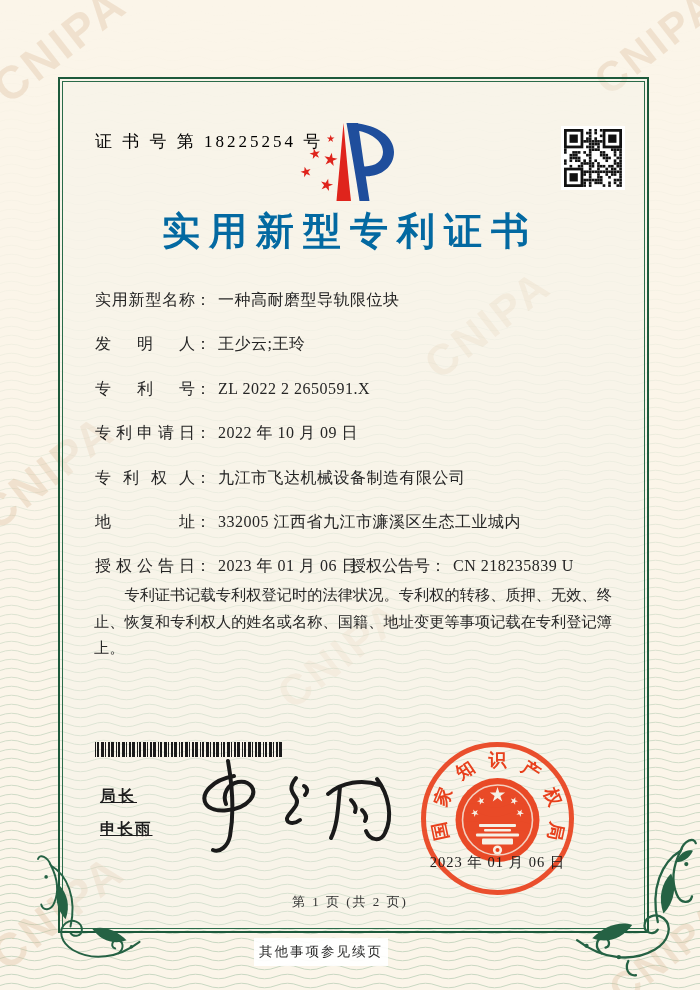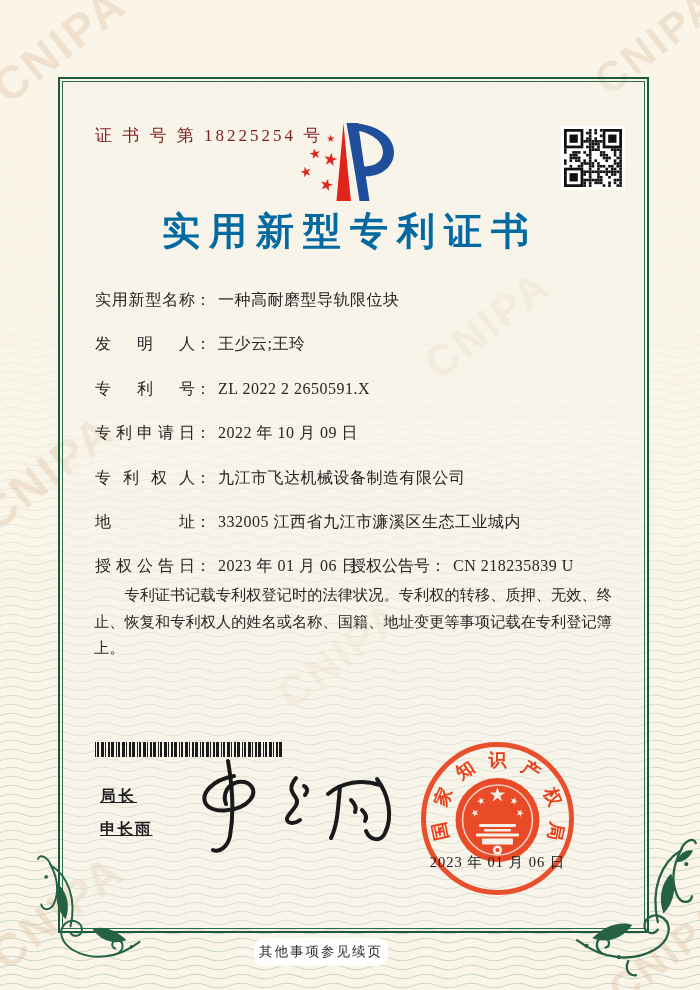--- a/index.html
+++ b/index.html
@@ -22,21 +22,21 @@
   }
   
   .frame{
     position:absolute;left:58px;top:77px;width:587px;height:852px;
     border:2.5px solid #1d5a3c;background:rgba(243,244,234,.35);
   }
   .frame::after{
     content:"";position:absolute;inset:2px;border:1px solid #2a6b49;pointer-events:none;
   }
   .cert-number{
-    position:absolute;left:95px;top:124px;font-size:17px;letter-spacing:3px;color:#7f1d1d;
+    position:absolute;left:95px;top:130px;font-size:17px;letter-spacing:3px;color:#000000;
   }
   .logo{position:absolute;left:296px;top:121px;width:105px;height:86px;}
   .qr{position:absolute;left:561px;top:126px;width:64px;height:64px;background:#fff;padding:3px;box-sizing:border-box;}
   .title{
     position:absolute;left:0;top:206px;width:700px;text-align:center;
     font-size:38px;font-weight:700;letter-spacing:9px;color:#0369a1;
   }
   .fields{position:absolute;left:95px;top:290px;width:515px;font-size:16px;color:#252525;}
   .frow{position:relative;height:44.4px;}
   .flabel{display:inline-block;width:100px;text-align:justify;text-align-last:justify;vertical-align:top;}
@@ -70,21 +70,21 @@
     position:absolute;left:419px;top:853px;width:157px;text-align:center;
     font-size:14.5px;letter-spacing:1px;color:#1c1c1c;z-index:5;
   }
   .page-number{
     position:absolute;left:0;top:893px;width:700px;text-align:center;
     font-size:13px;letter-spacing:2px;color:#333;
   }
   .footer-note{
     position:absolute;top:938px;left:321px;transform:translateX(-50%);
     background:rgba(255,255,255,.92);padding:5px 5px;
-    font-size:13.5px;letter-spacing:2px;color:#2b2b2b;white-space:nowrap;border-radius:10px;
+    font-size:13.5px;letter-spacing:2px;color:#2b2b2b;white-space:nowrap;
   }
   .flourish{position:absolute;pointer-events:none;}
   .flourish-br{left:572px;top:828px;width:126px;height:152px;}
   .flourish-bl{left:36px;top:846px;width:108px;height:130px;transform:scaleX(-1);}
 </style>
 </head>
 <body>
 
 <div class="page">
 
@@ -465,15 +465,16 @@
       <path d="M30 132 C22 126 24 116 32 116 C38 116 40 124 34 126"></path>
     </g>
     <g fill="#256244">
       <path d="M20 116 C34 102 50 98 62 102 C52 116 36 122 20 116 Z"></path>
       <path d="M95 90 C89 74 93 58 103 48 C109 60 107 78 95 90 Z"></path>
       <circle cx="14" cy="124" r="2.2"></circle>
         <circle cx="119" cy="38" r="2.2"></circle>
     </g>
   </svg>
 
+  <div class="page-number">第 1 页 (共 2 页)</div>
   <div class="footer-note">其他事项参见续页</div>
 
 </div>
 
 </body></html>

